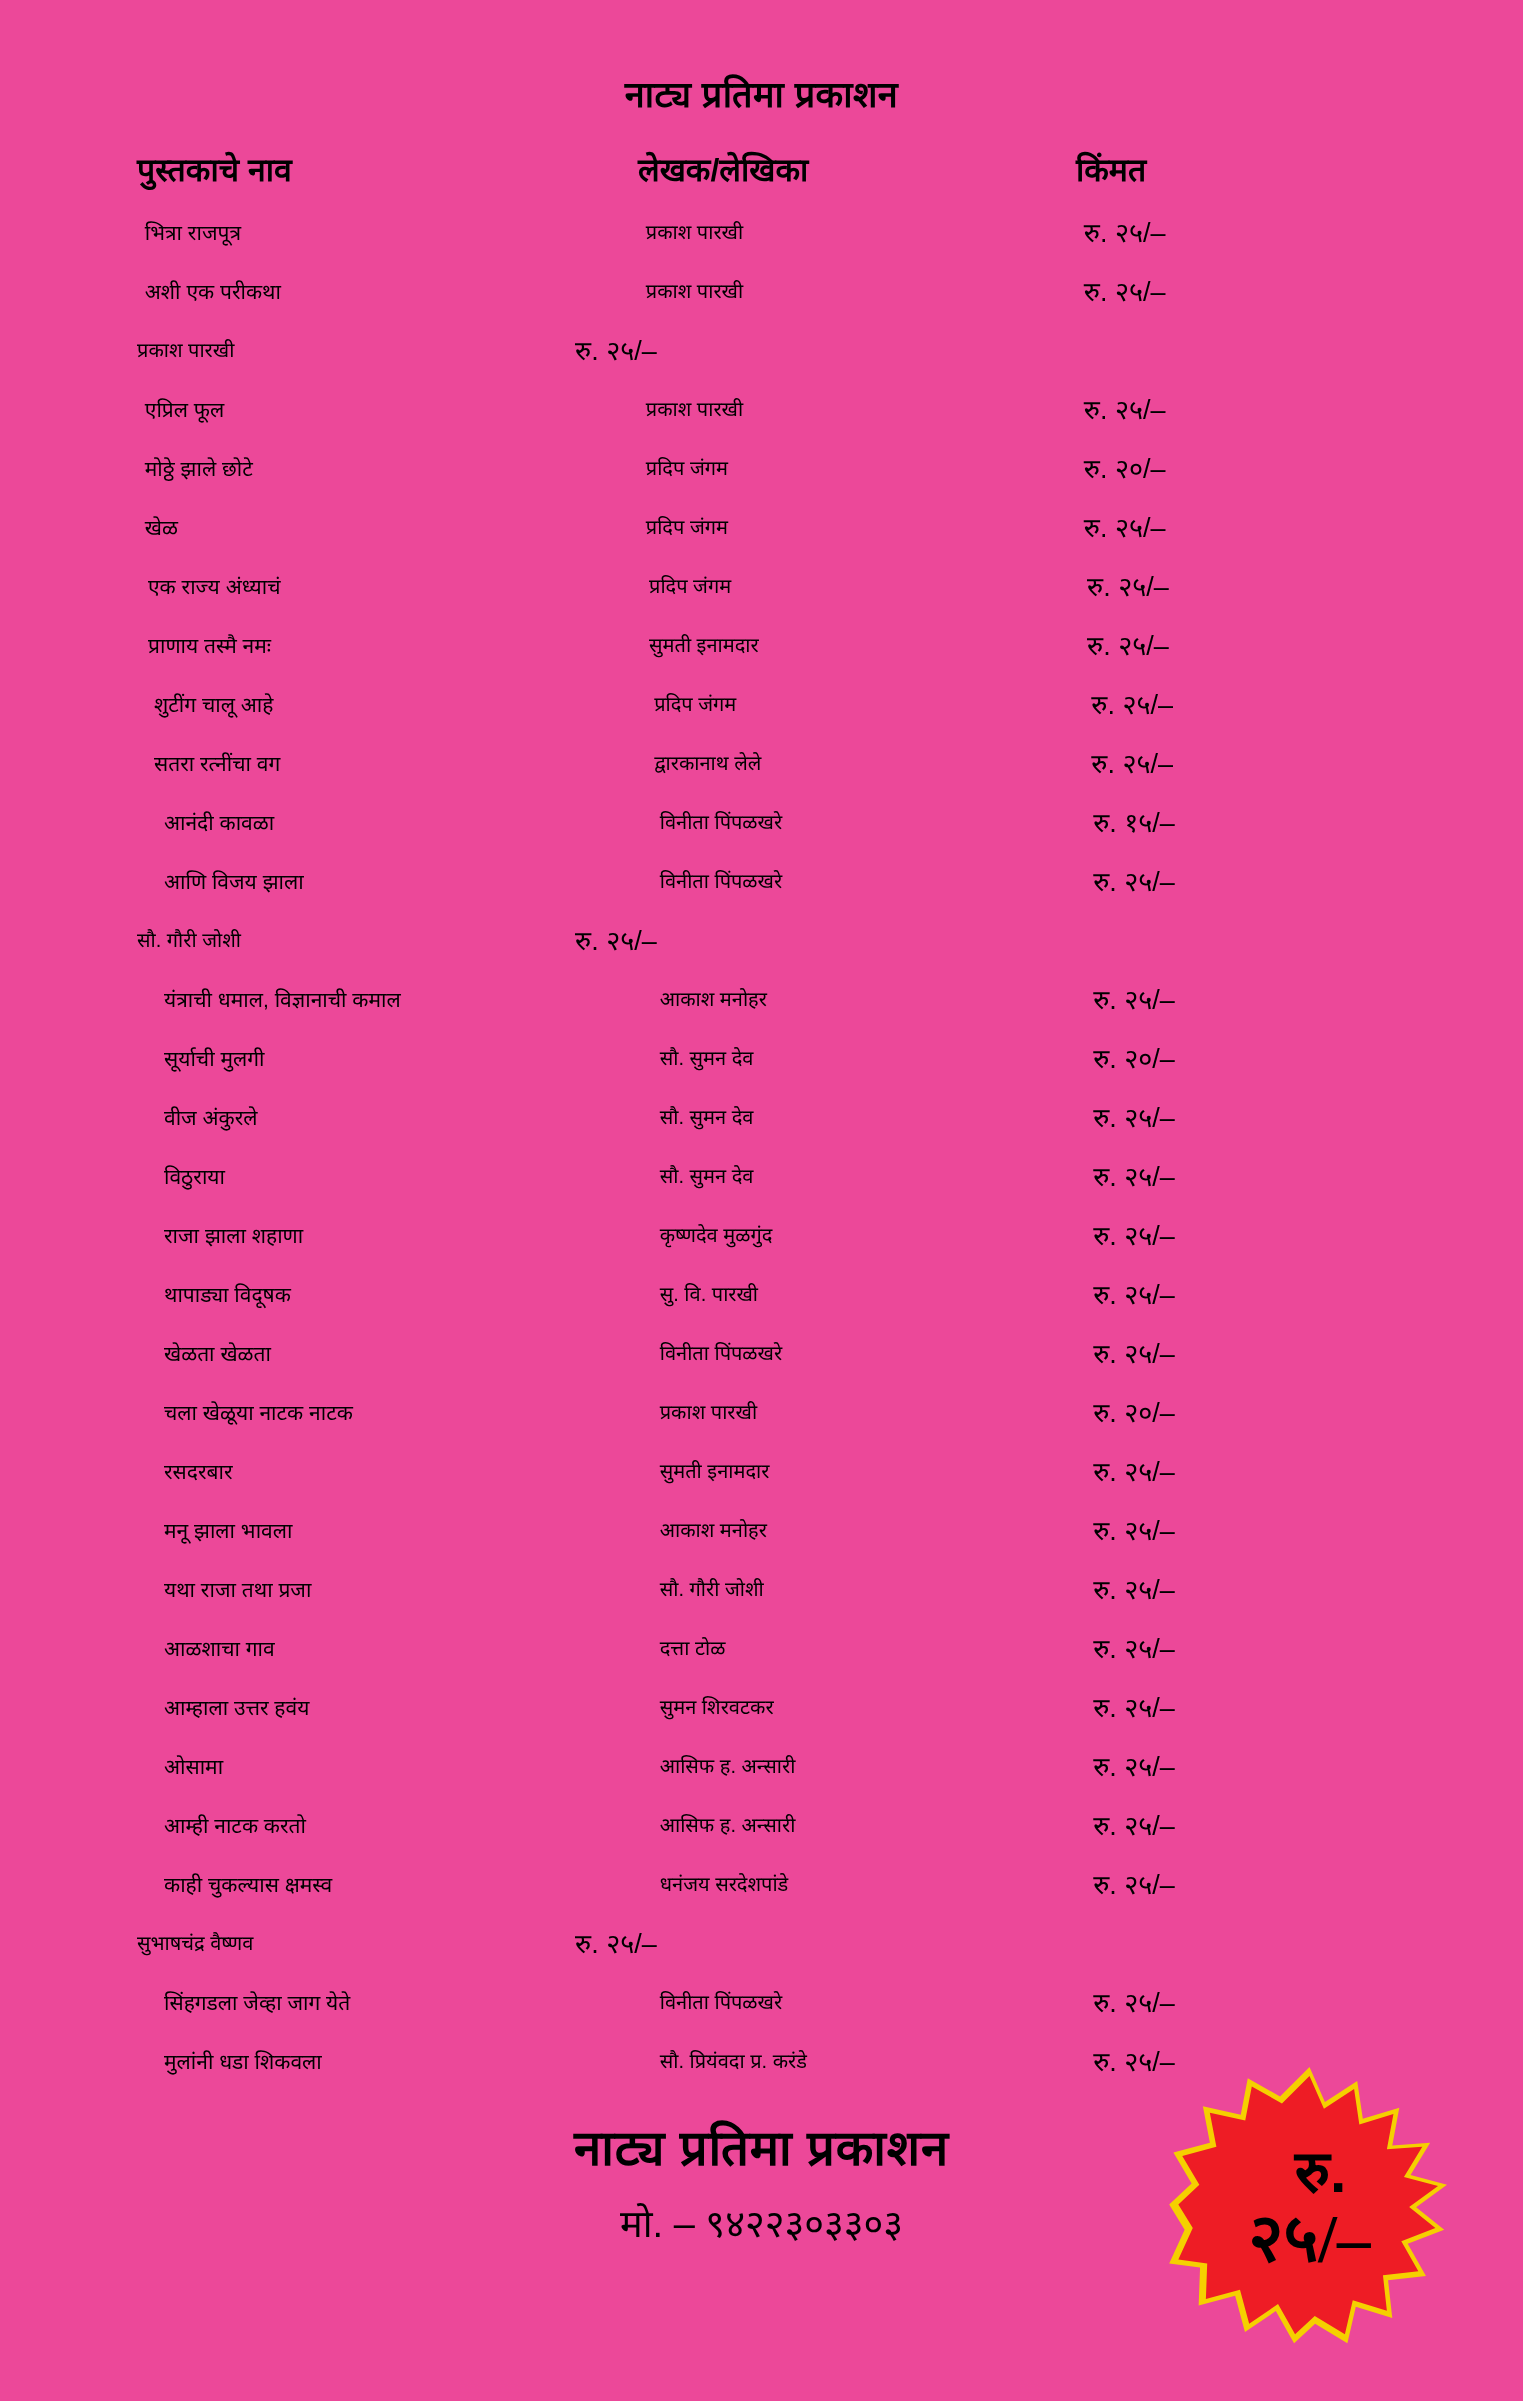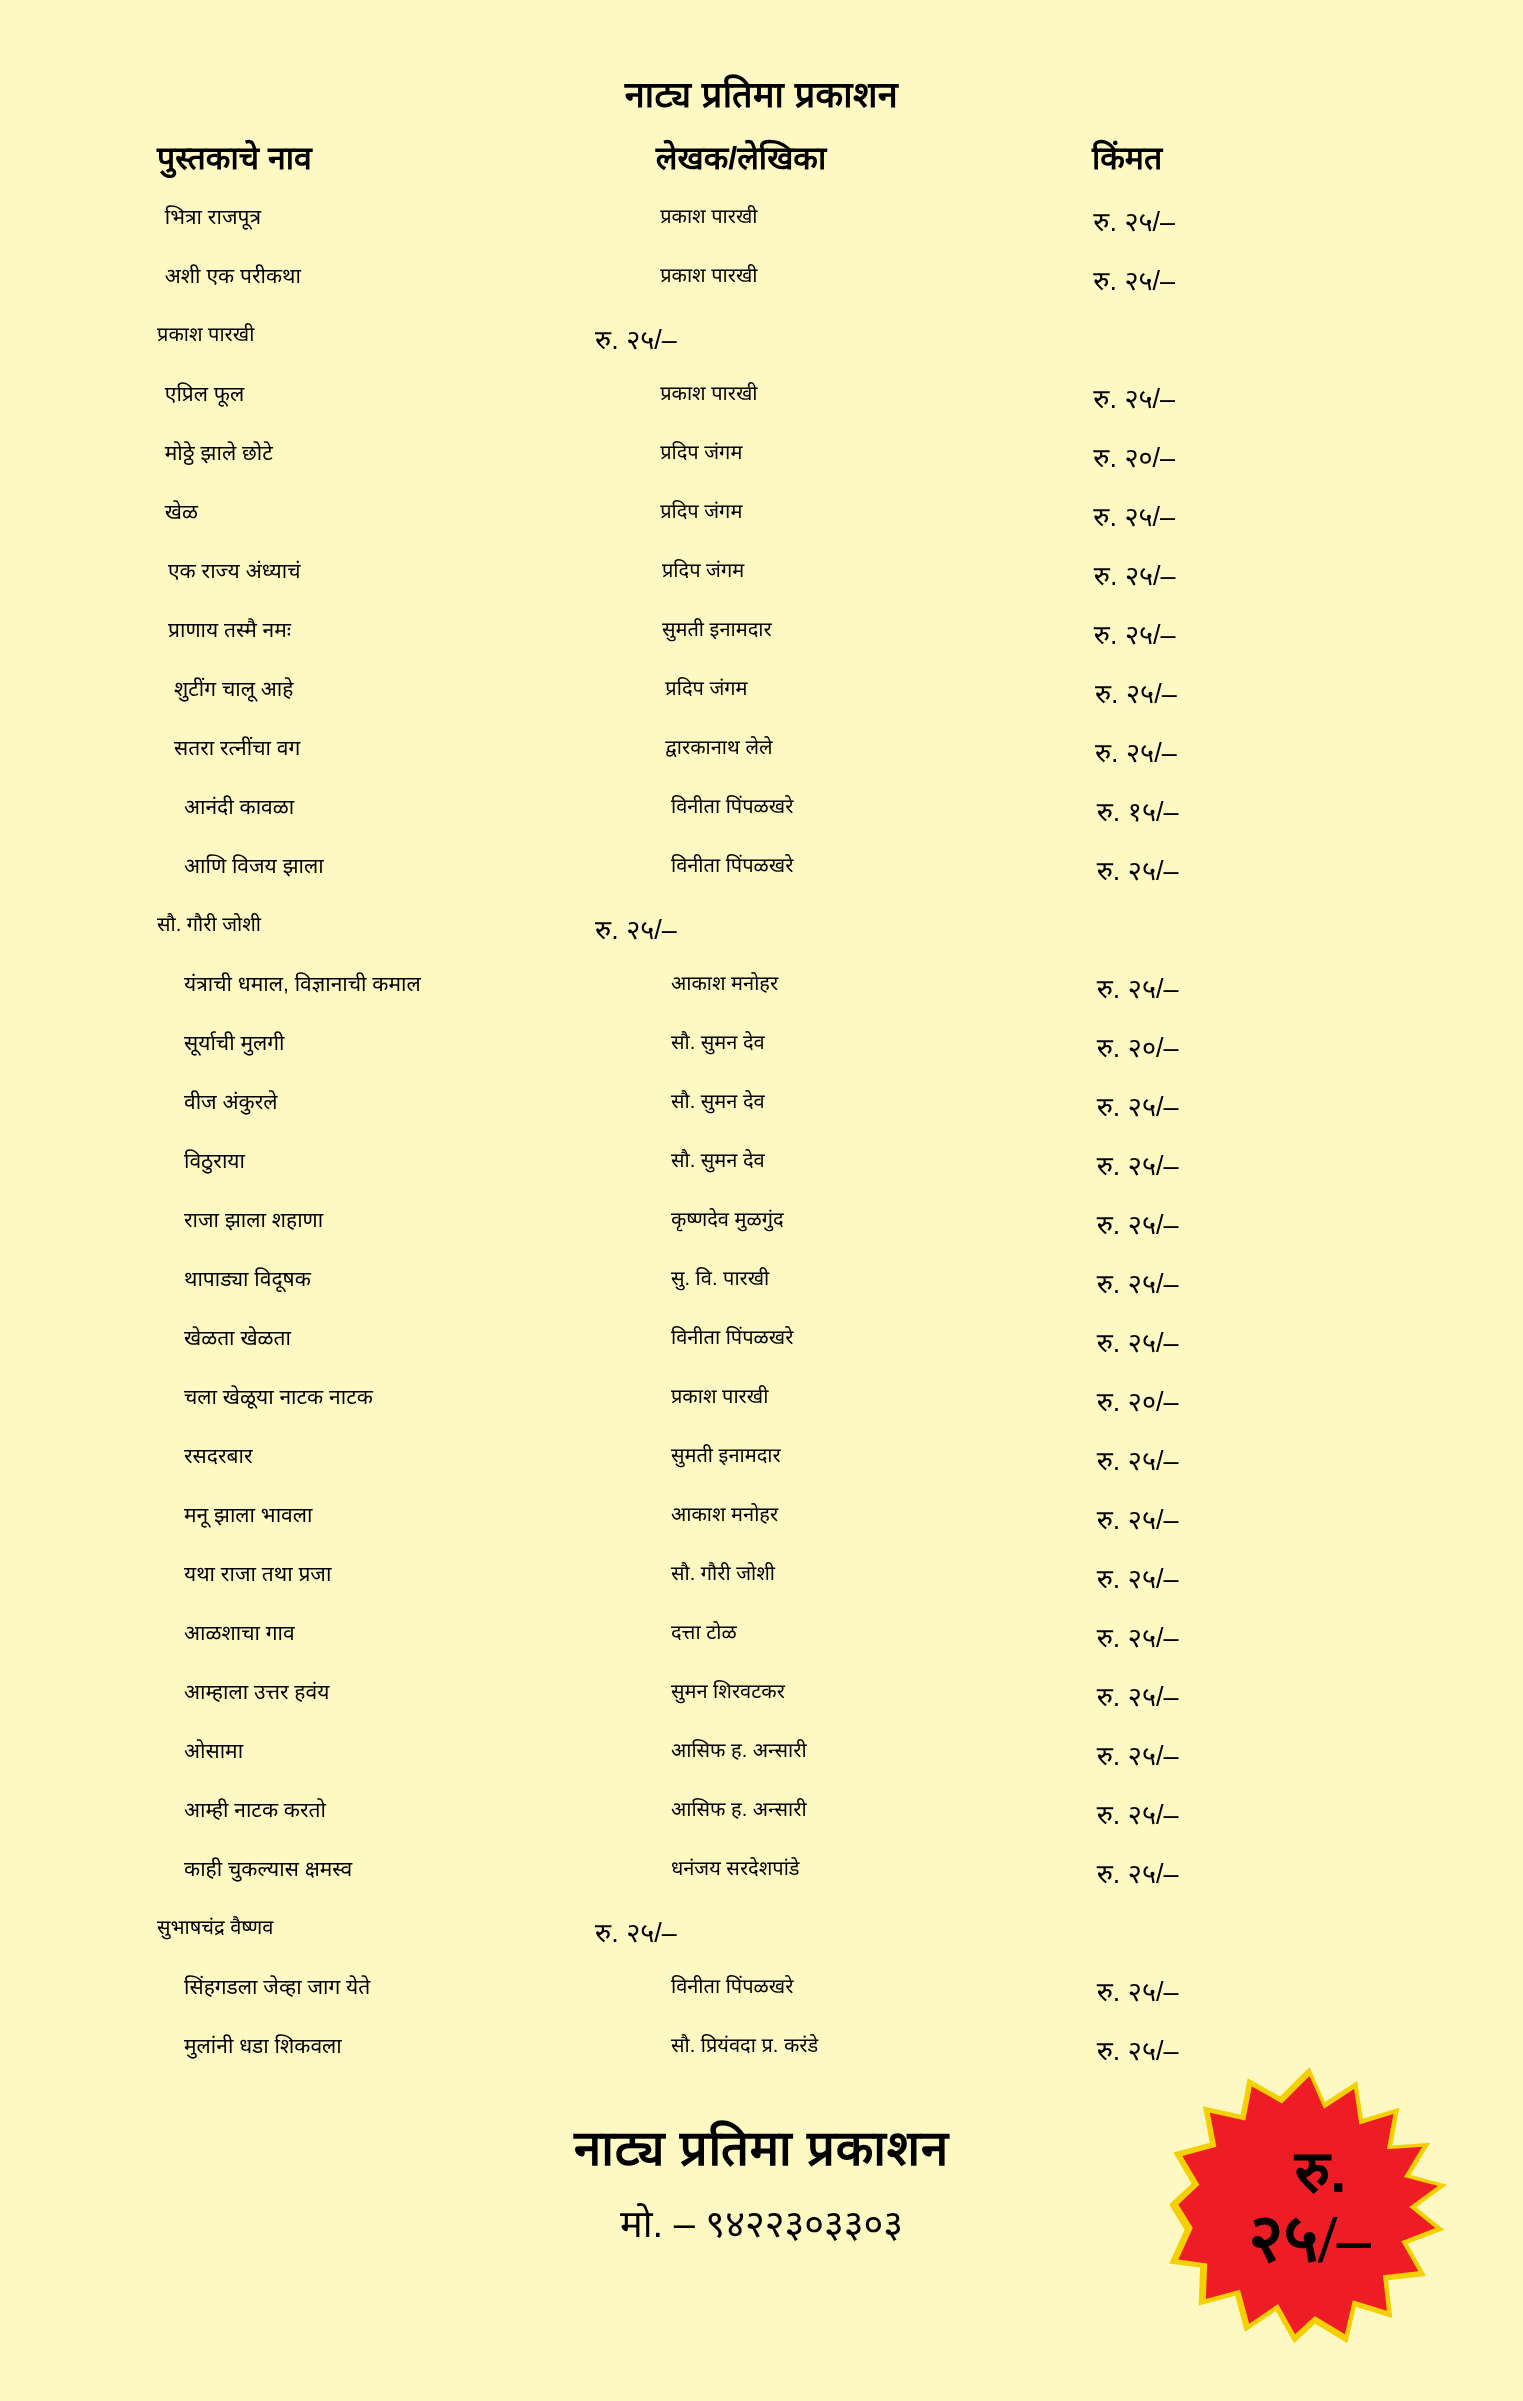--- a/index.html
+++ b/index.html
@@ -11,21 +11,21 @@
     width: 1523px;
     height: 2401px;
     position: relative;
     font-family: "Liberation Sans", sans-serif;
     color: #000000;
     overflow: hidden;
   }
   .page {
     position: absolute;
     inset: 0;
-    background: #fef9c3;
+    background: #ec4899;
   }
 
   
   .pub-title {
     position: absolute;
     top: 69px;
     left: 0;
     width: 100%;
     text-align: center;
     font-size: 36px;
@@ -36,23 +36,22 @@
 
   
   .book-table {
     position: absolute;
     top: 135px;
     left: 137px;
     width: 1158px;
   }
   .row {
     display: flex;
-    align-items: flex-start;
+    align-items: center;
     height: 59px;
-    margin-left: 20px;
   }
   .col-title {
     width: 501px;
     font-size: 21px;
     padding-left: 7.8px;
     white-space: nowrap;
   }
   .col-author {
     width: 438px;
     font-size: 20px;

